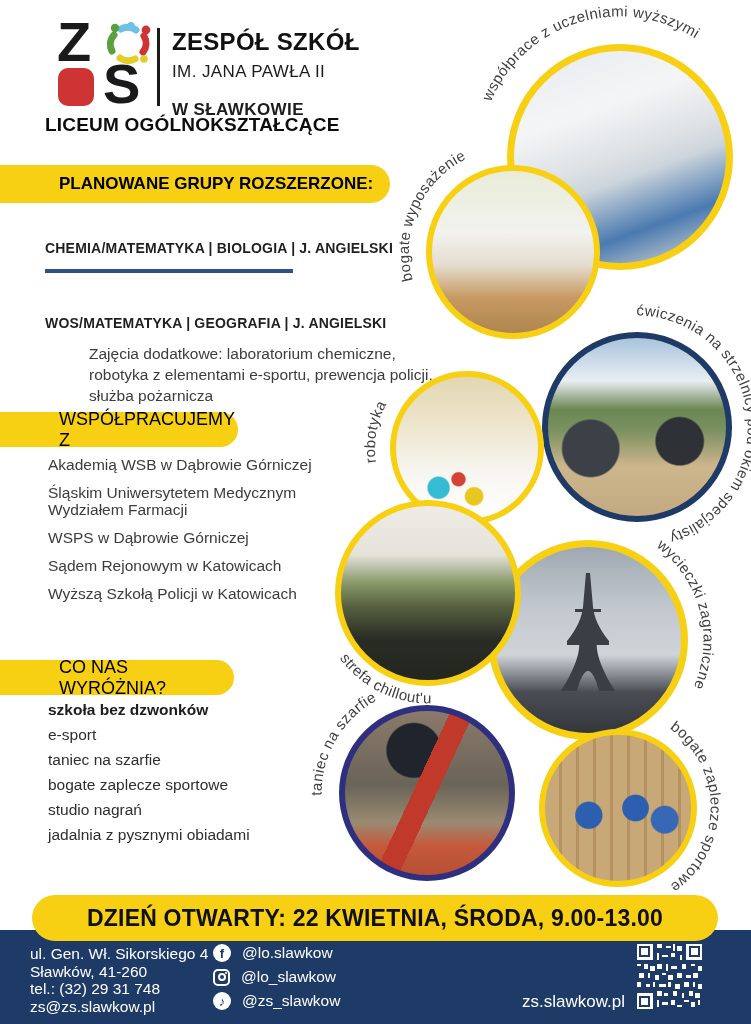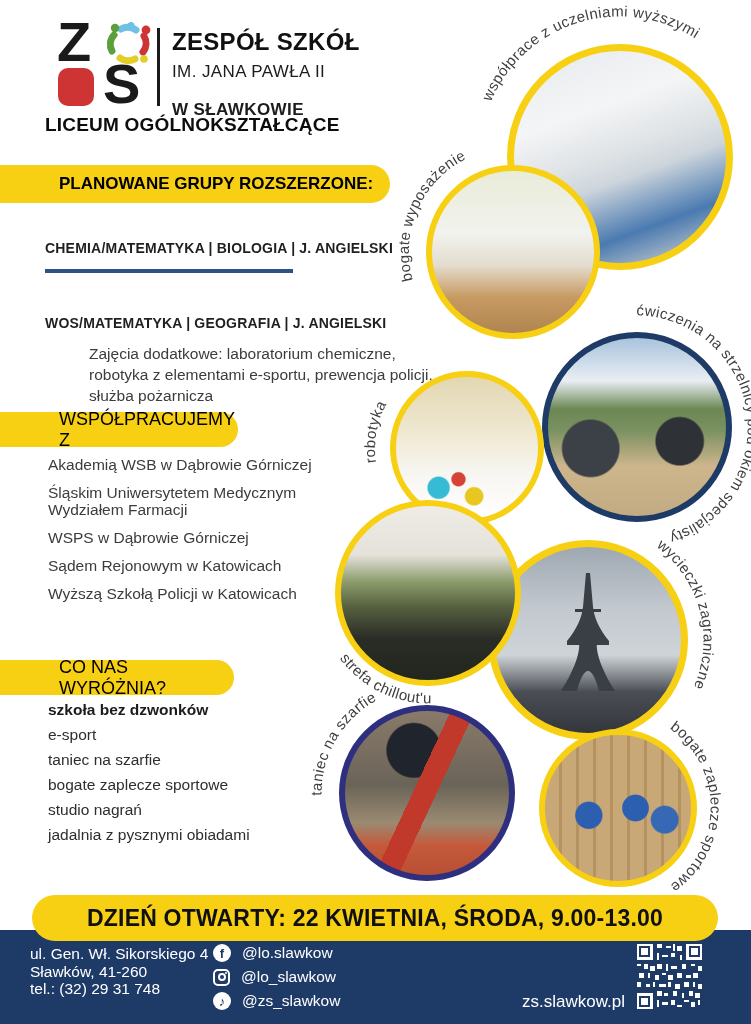--- a/index.html
+++ b/index.html
@@ -183,20 +183,21 @@
     <text class="curve-label"><textPath href="#arc-zaplecze" startOffset="50%" text-anchor="middle">bogate zaplecze sportowe</textPath></text>
   </svg>
 
   <div class="openday">DZIEŃ OTWARTY: 22 KWIETNIA, ŚRODA, 9.00-13.00</div>
 
   <div class="footer">
     <div class="addr">
       <div>ul. Gen. Wł. Sikorskiego 4</div>
       <div>Sławków, 41-260</div>
       <div>tel.: (32) 29 31 748</div>
+      <div>zs@zs.slawkow.pl</div>
     </div>
     <div class="socials">
       <div class="soc-row">
         <span class="soc-ic fb">f</span>
         <span>@lo.slawkow</span>
       </div>
       <div class="soc-row">
         <span class="soc-ic ig"></span>
         <span>@lo_slawkow</span>
       </div>

